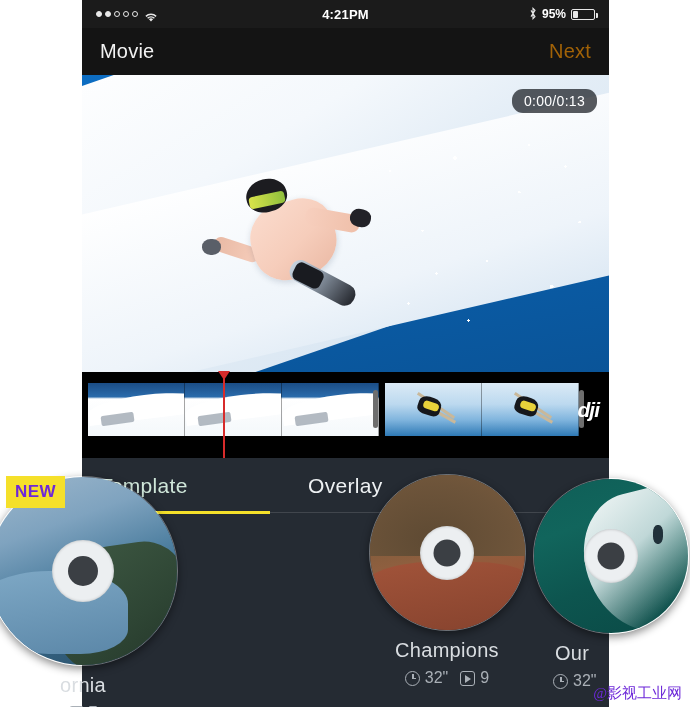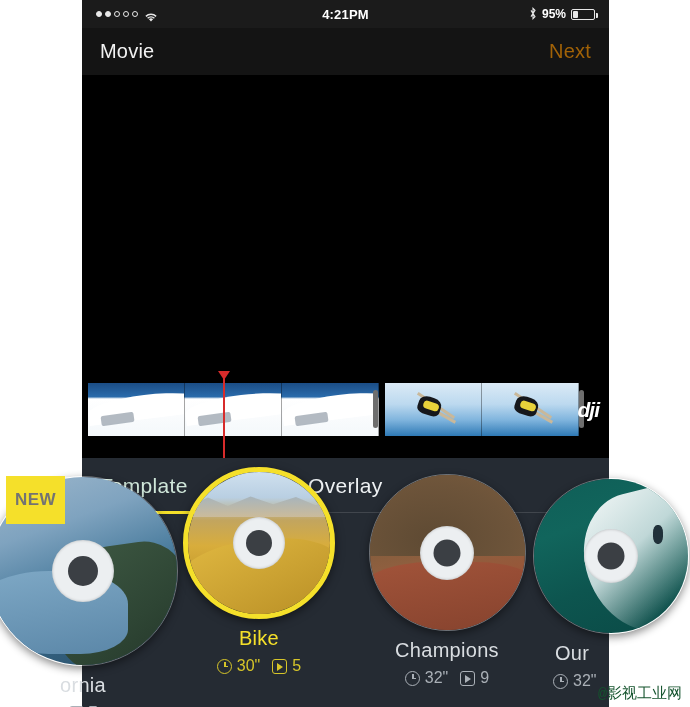--- a/index.html
+++ b/index.html
@@ -301,28 +301,28 @@
     width: 15px; height: 15px; border: 1.6px solid currentColor; border-radius: 3px;
     position: relative; display: inline-block;
   }
   .ico-play::after {
     content:""; position:absolute; left:4px; top:3px; width:0; height:0;
     border-left: 6px solid currentColor; border-top: 4px solid transparent; border-bottom: 4px solid transparent;
   }
 
   .new-badge {
     position: absolute; left: 6px; top: 476px;
-    background: #f5e02a; color: #737373;
-    font-size: 17px; font-weight: bold; padding: 14px 9px; letter-spacing: .5px;
+    background: #f5e02a; color: #6d28d9;
+    font-size: 17px; font-weight: bold; padding: 6px 9px; letter-spacing: .5px;
     z-index: 30;
   }
   .watermark {
     position: absolute; right: 8px; bottom: 4px;
-    color: #14532d; font-size: 15px; z-index: 40;
-    font-family: Liberation Mono, monospace;
+    color: #6d28d9; font-size: 15px; z-index: 40;
+    font-family: Liberation Serif, serif;
   }
 </style>
 </head>
 <body>
 
 <div id="root">
 
   <div class="phone">
 
     <div class="statusbar">
@@ -354,20 +354,39 @@
             <span class="fill"></span>
           </span>
       </div>
     </div>
 
     <div class="navbar">
       <span class="nav-cancel">Movie</span>
       <span class="nav-next">Next</span>
     </div>
 
+    <div class="preview">
+      <div class="sky"></div>
+      <div class="spray"></div>
+      <div class="slope"></div>
+      <div class="slope2"></div>
+      <div class="flakes"></div>
+      <div class="rider">
+        <div class="arm2"></div>
+          <div class="glove2"></div>
+        <div class="body"></div>
+        <div class="head"></div>
+        <div class="goggle"></div>
+        <div class="arm"></div>
+          <div class="glove"></div>
+        <div class="board"></div>
+          <div class="boot"></div>
+      </div>
+      <div class="timebadge">0:00/0:13</div>
+    </div>
 
     <div class="timeline">
       <div class="clipgroup g1">
         <div class="thumb snow"></div>
         <div class="thumb snow"></div>
         <div class="thumb snow"></div>
       </div>
       <div class="gap a"></div>
       <div class="clipgroup g2">
         <div class="thumb ski">
@@ -415,41 +434,20 @@
       </div>
       <div class="disc-label grey">ornia</div>
       <div class="meta grey">
         <span class="meta-item">
           <span class="ico-play"></span>
           <span>7</span>
         </span>
       </div>
     </div>
 
-    <div class="disc-item" style="left:164px; top:9px; width:190px;">
-      <div class="disc selected" style="width:152px;height:152px;margin:0 auto;">
-        <div class="art bike">
-          <span class="ridge"></span>
-            <span class="hill"></span>
-        </div>
-        <div class="hub-outer" style="width:52px;height:52px;"></div>
-        <div class="hub-inner" style="width:26px;height:26px;"></div>
-      </div>
-      <div class="disc-label yellow">Bike</div>
-      <div class="meta yellow">
-        <span class="meta-item">
-          <span class="ico-clock"></span>
-          <span>30"</span>
-        </span>
-        <span class="meta-item">
-          <span class="ico-play"></span>
-          <span>5</span>
-        </span>
-      </div>
-    </div>
 
     <div class="disc-item" style="left:347px; top:16px; width:200px;">
       <div class="disc" style="width:157px;height:157px;margin:0 auto;">
         <div class="art champions">
           <span class="rock"></span>
             <span class="ground"></span>
         </div>
         <div class="hub-outer" style="width:54px;height:54px;"></div>
         <div class="hub-inner" style="width:27px;height:27px;"></div>
       </div>

